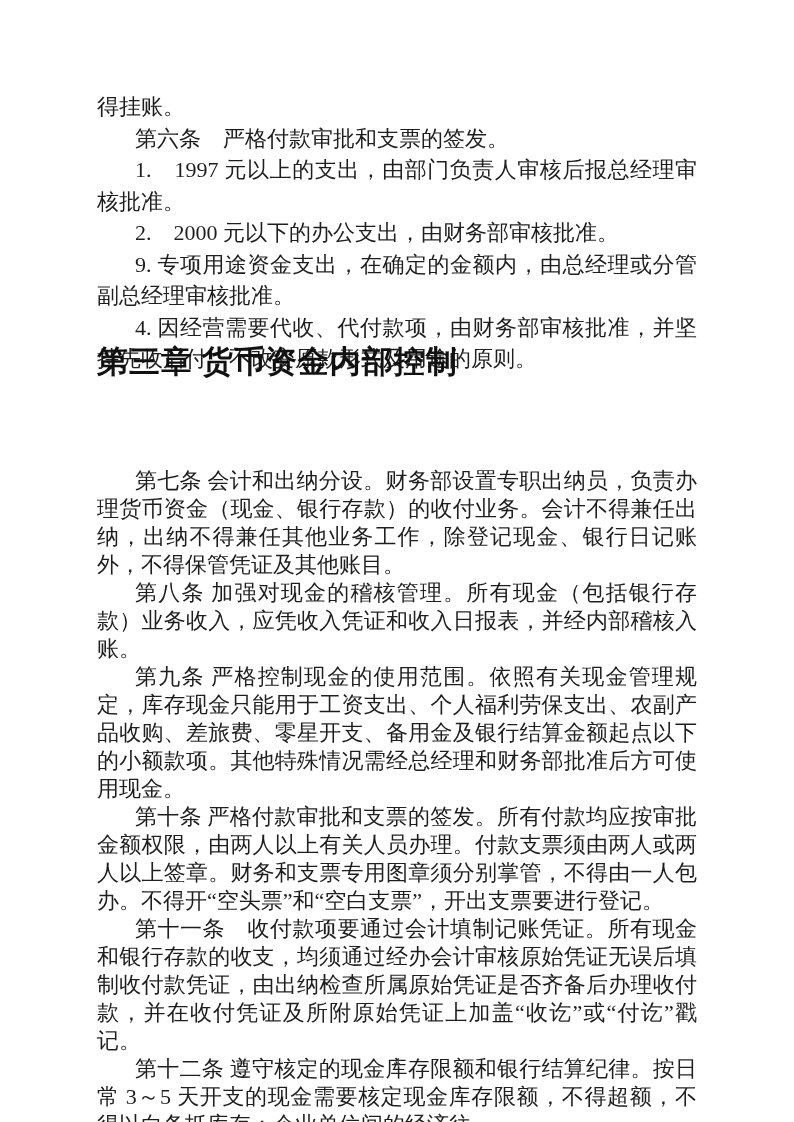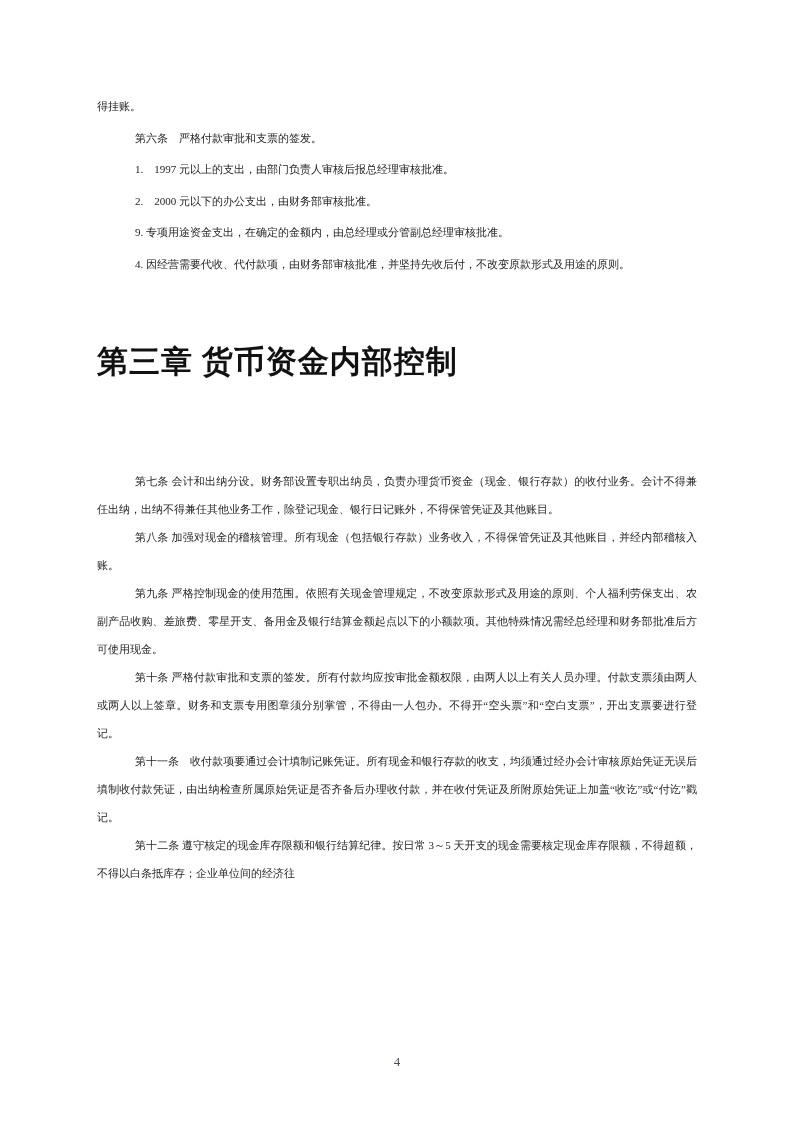--- a/index.html
+++ b/index.html
@@ -18,21 +18,21 @@
   }
   .block {
     position: absolute;
     left: 97px;
     width: 600px;
   }
   .block-pre  { top: 91px; }
   .block-post { top: 467px; }
   p.body {
     margin: 0;
-    font-size: 11px;
+    font-size: 22px;
     line-height: 31.5px;
     text-align: justify;
     text-justify: inter-character;
   }
   .block-post p.body {
     line-height: 28px;
   }
   p.indent {
     text-indent: 38px;
   }
@@ -70,22 +70,22 @@
     <p class="body indent">1.　1997 元以上的支出，由部门负责人审核后报总经理审核批准。</p>
     <p class="body indent">2.　2000 元以下的办公支出，由财务部审核批准。</p>
     <p class="body indent">9. 专项用途资金支出，在确定的金额内，由总经理或分管副总经理审核批准。</p>
     <p class="body indent">4. 因经营需要代收、代付款项，由财务部审核批准，并坚持先收后付，不改变原款形式及用途的原则。</p>
   </div>
 
   <h1 class="chapter">第三章 货币资金内部控制</h1>
 
   <div class="block block-post">
     <p class="body indent">第七条 会计和出纳分设。财务部设置专职出纳员，负责办理货币资金（现金、银行存款）的收付业务。会计不得兼任出纳，出纳不得兼任其他业务工作，除登记现金、银行日记账外，不得保管凭证及其他账目。</p>
-    <p class="body indent">第八条 加强对现金的稽核管理。所有现金（包括银行存款）业务收入，不得保管凭证及其他账目，并经内部稽核入账。</p>
-    <p class="body indent">第九条 严格控制现金的使用范围。依照有关现金管理规定，不改变原款形式及用途的原则、个人福利劳保支出、农副产品收购、差旅费、零星开支、备用金及银行结算金额起点以下的小额款项。其他特殊情况需经总经理和财务部批准后方可使用现金。</p>
+    <p class="body indent">第八条 加强对现金的稽核管理。所有现金（包括银行存款）业务收入，应凭收入凭证和收入日报表，并经内部稽核入账。</p>
+    <p class="body indent">第九条 严格控制现金的使用范围。依照有关现金管理规定，库存现金只能用于工资支出、个人福利劳保支出、农副产品收购、差旅费、零星开支、备用金及银行结算金额起点以下的小额款项。其他特殊情况需经总经理和财务部批准后方可使用现金。</p>
     <p class="body indent">第十条 严格付款审批和支票的签发。所有付款均应按审批金额权限，由两人以上有关人员办理。付款支票须由两人或两人以上签章。财务和支票专用图章须分别掌管，不得由一人包办。不得开“空头票”和“空白支票”，开出支票要进行登记。</p>
     <p class="body indent">第十一条　收付款项要通过会计填制记账凭证。所有现金和银行存款的收支，均须通过经办会计审核原始凭证无误后填制收付款凭证，由出纳检查所属原始凭证是否齐备后办理收付款，并在收付凭证及所附原始凭证上加盖“收讫”或“付讫”戳记。</p>
     <p class="body indent">第十二条 遵守核定的现金库存限额和银行结算纪律。按日常 3～5 天开支的现金需要核定现金库存限额，不得超额，不得以白条抵库存；企业单位间的经济往</p>
   </div>
 
   <div class="footer">
     <span>4</span>
   </div>
 
 </div>

